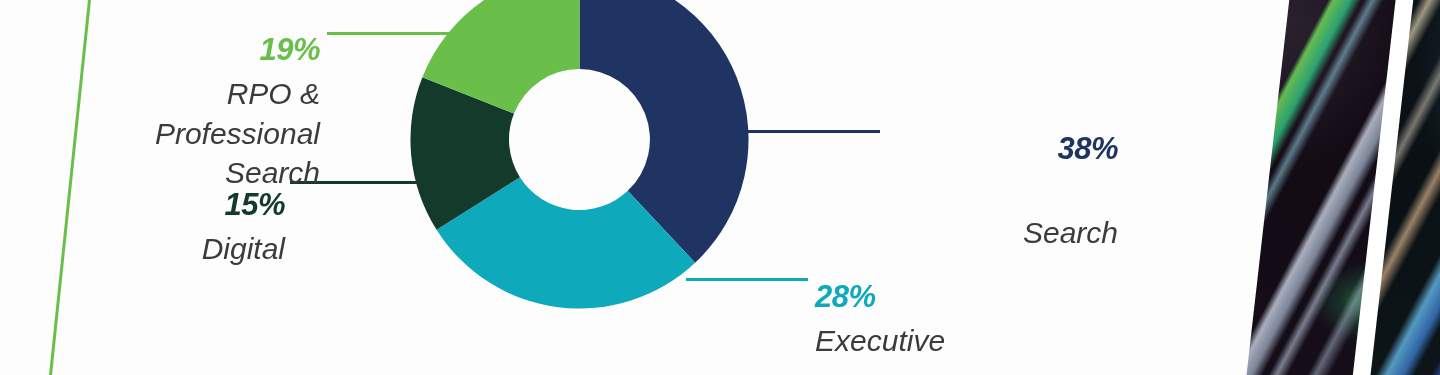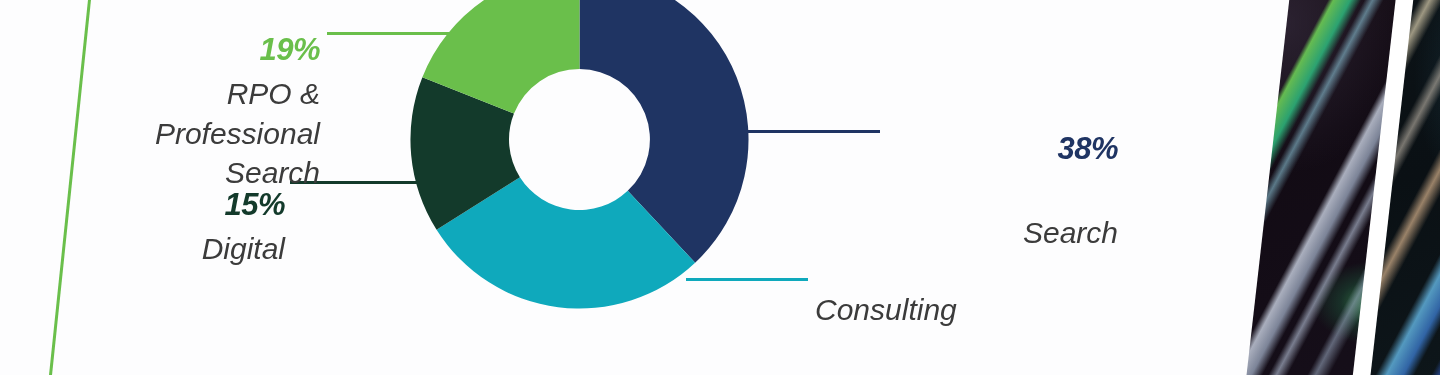--- a/index.html
+++ b/index.html
@@ -202,21 +202,22 @@
 
   <div class="callout callout-exec">
     <span class="pct">38%</span>
     <span class="name">
       <br>
       <span>Search</span>
     </span>
   </div>
 
   <div class="callout callout-consult">
-    <span class="name">Consulting</span>
+    <span class="pct">28%</span>
+    <span class="name">Executive</span>
   </div>
 
   <div class="photo-strip strip-a">
     <div class="img"></div>
   </div>
   <div class="strip-gap"></div>
   <div class="photo-strip strip-b">
     <div class="img"></div>
   </div>
 

